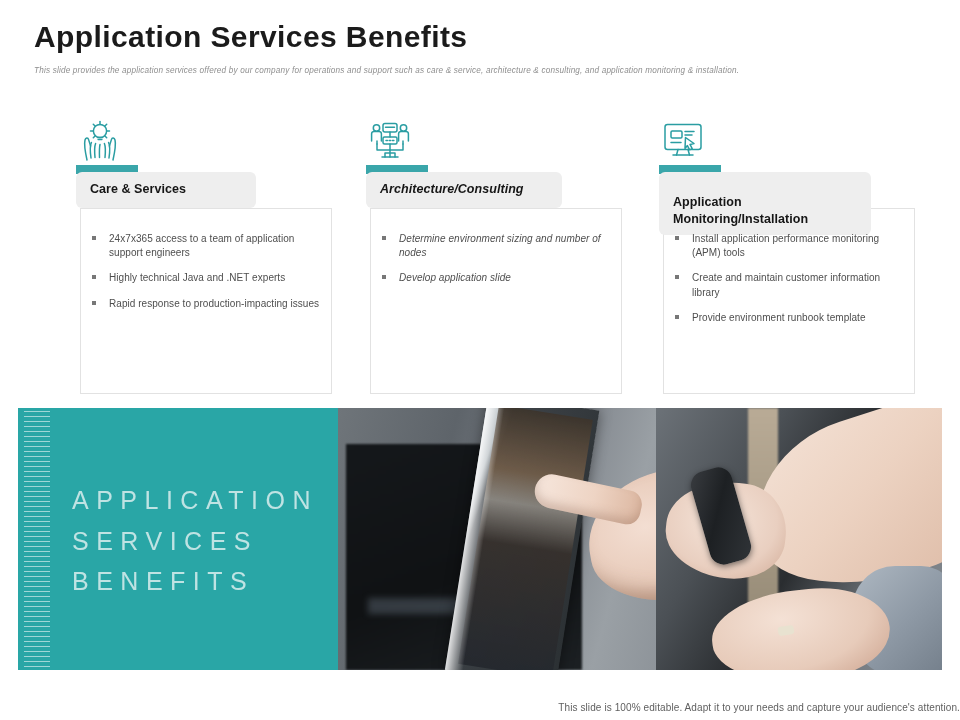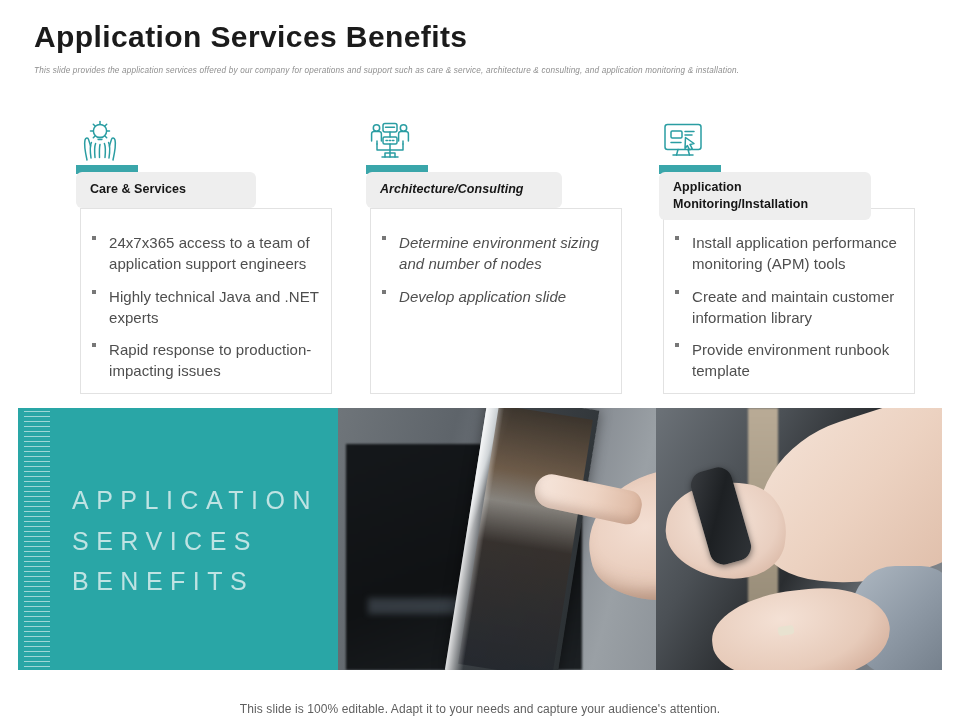--- a/index.html
+++ b/index.html
@@ -56,35 +56,35 @@
     position:absolute;left:14px;top:52px;
     min-width:180px;
     background:#eeeeee;
     border-radius:6px;
     padding:9px 14px 10px 14px;
     box-sizing:border-box;
     z-index:4;
   }
   .badge.b1{width:180px;}
   .badge.b2{width:196px;}
-  .badge.b3{width:212px;padding-top:7px;padding-bottom:8px;}
+  .badge.b3{width:212px;padding-top:22px;padding-bottom:8px;}
   .badge-text{
     font-size:12.5px;font-weight:700;color:#161616;
     line-height:1.33;letter-spacing:.05px;
   }
 
   .bullets{
     position:absolute;left:28px;top:112px;width:232px;
     z-index:5;
   }
   .bullet{
     position:relative;
     padding-left:19px;
     margin-bottom:11px;
-    font-size:15px;
+    font-size:10px;
     line-height:1.42;
     color:#4e4e4e;
     letter-spacing:.05px;
   }
   .bullet:before{
     content:"";
     position:absolute;left:2px;top:4px;
     width:4px;height:4px;background:#777;
   }
 
@@ -212,22 +212,22 @@
     border-radius:40% 36% 30% 42%/40% 40% 44% 40%;
   }
   .ring{
     position:absolute;left:122px;top:218px;width:16px;height:9px;
     background:#e8e2d0;border-radius:3px;transform:rotate(-8deg);
   }
 
   
   .footer{
     position:absolute;left:0;top:702px;width:960px;
-    text-align:center;
-    font-size:12px;color:#5f5f5f;letter-spacing:.1px;
+    text-align:right;
+    font-size:10px;color:#5f5f5f;letter-spacing:.1px;
   }
 </style>
 </head>
 <body>
 
 <div class="slide">
 
   <div class="title">Application Services Benefits</div>
   <div class="subtitle">This slide provides the application services offered by our company for operations and support such as care &amp; service, architecture &amp; consulting, and application monitoring &amp; installation.</div>
 

